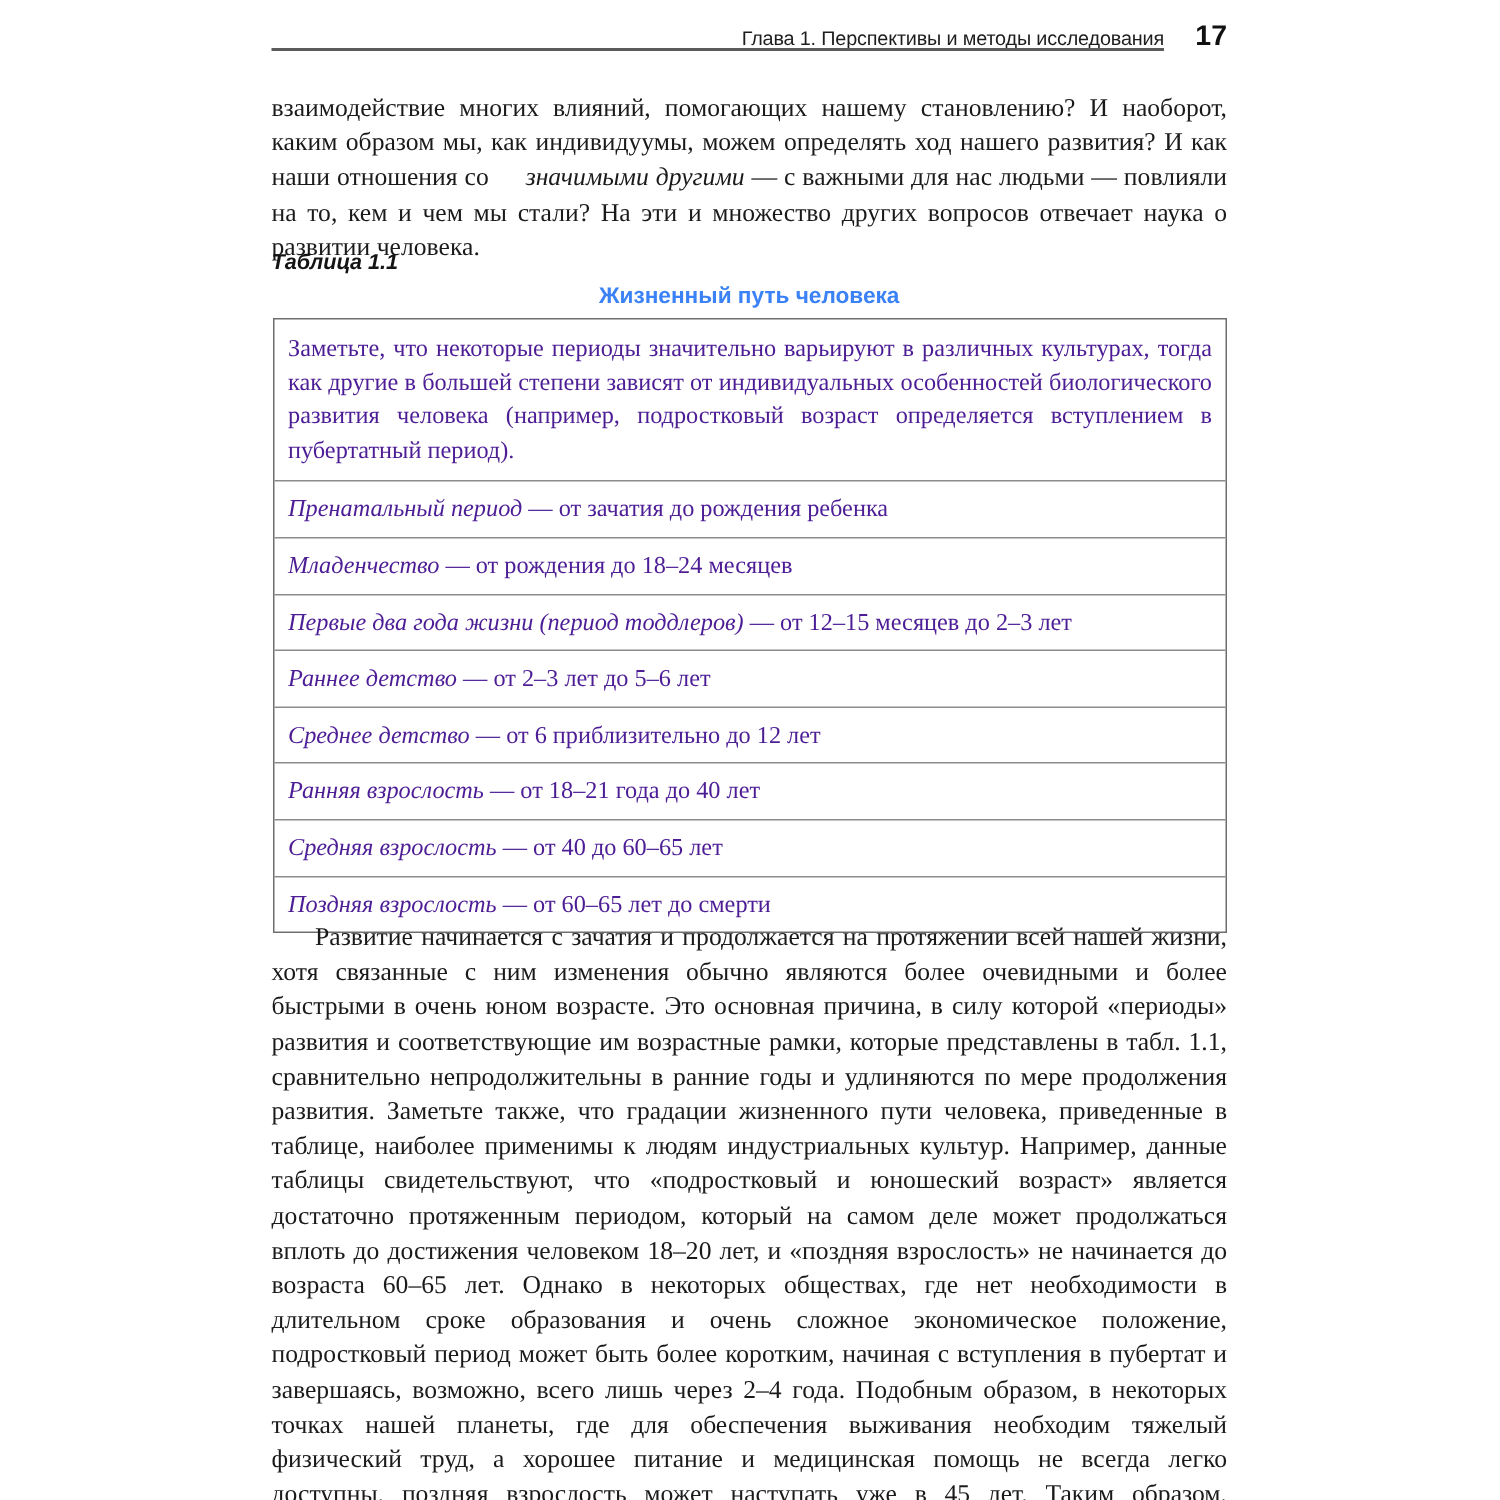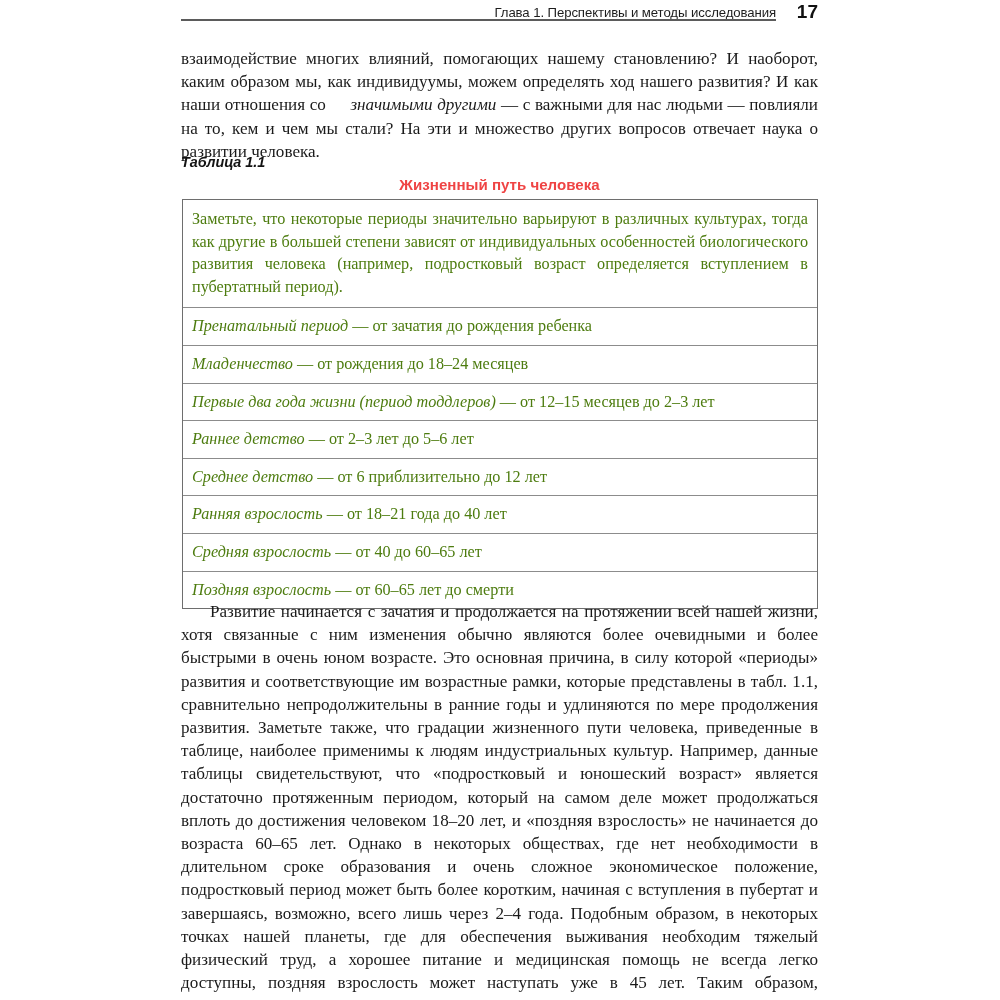--- a/index.html
+++ b/index.html
@@ -11,21 +11,21 @@
     width: 1000px;
     height: 1000px;
     position: relative;
     font-family: "Liberation Serif", "DejaVu Serif", serif;
     color: #1a1a1a;
     overflow: hidden;
   }
 
   .page {
     position: absolute;
-    left: 0; top: 3px;
+    left: 0; top: 16px;
     width: 1000px;
     height: 832px;
   }
 
   
   .header {
     position: absolute;
     left: 181px;
     top: 0px;
     width: 637px;
@@ -98,40 +98,40 @@
 
   .table-title {
     position: absolute;
     left: 181px;
     top: 173px;
     width: 637px;
     text-align: center;
     font-family: "Liberation Sans", "DejaVu Sans", sans-serif;
     font-weight: bold;
     font-size: 15.1px;
-    color: #ef4444;
+    color: #3b82f6;
   }
 
   
   .lifespan-table {
     position: absolute;
     left: 182px;
     top: 196px;
     width: 636px;
     box-sizing: border-box;
     border: 1.6px solid #6e6e6e;
     background: #ffffff;
   }
   .lifespan-table .row {
     box-sizing: border-box;
     border-top: 1.1px solid #8c8c8c;
     padding: 7px 9px 7px 9px;
     font-size: 16.2px;
     line-height: 22.6px;
-    color: #4d7c0f;
+    color: #4c1d95;
   }
   .lifespan-table .row:first-child {
     border-top: none;
   }
   .lifespan-table .row.note {
     padding: 8px 9px 9px 9px;
     text-align: justify;
   }
   .lifespan-table .row .term {
     font-style: italic;

